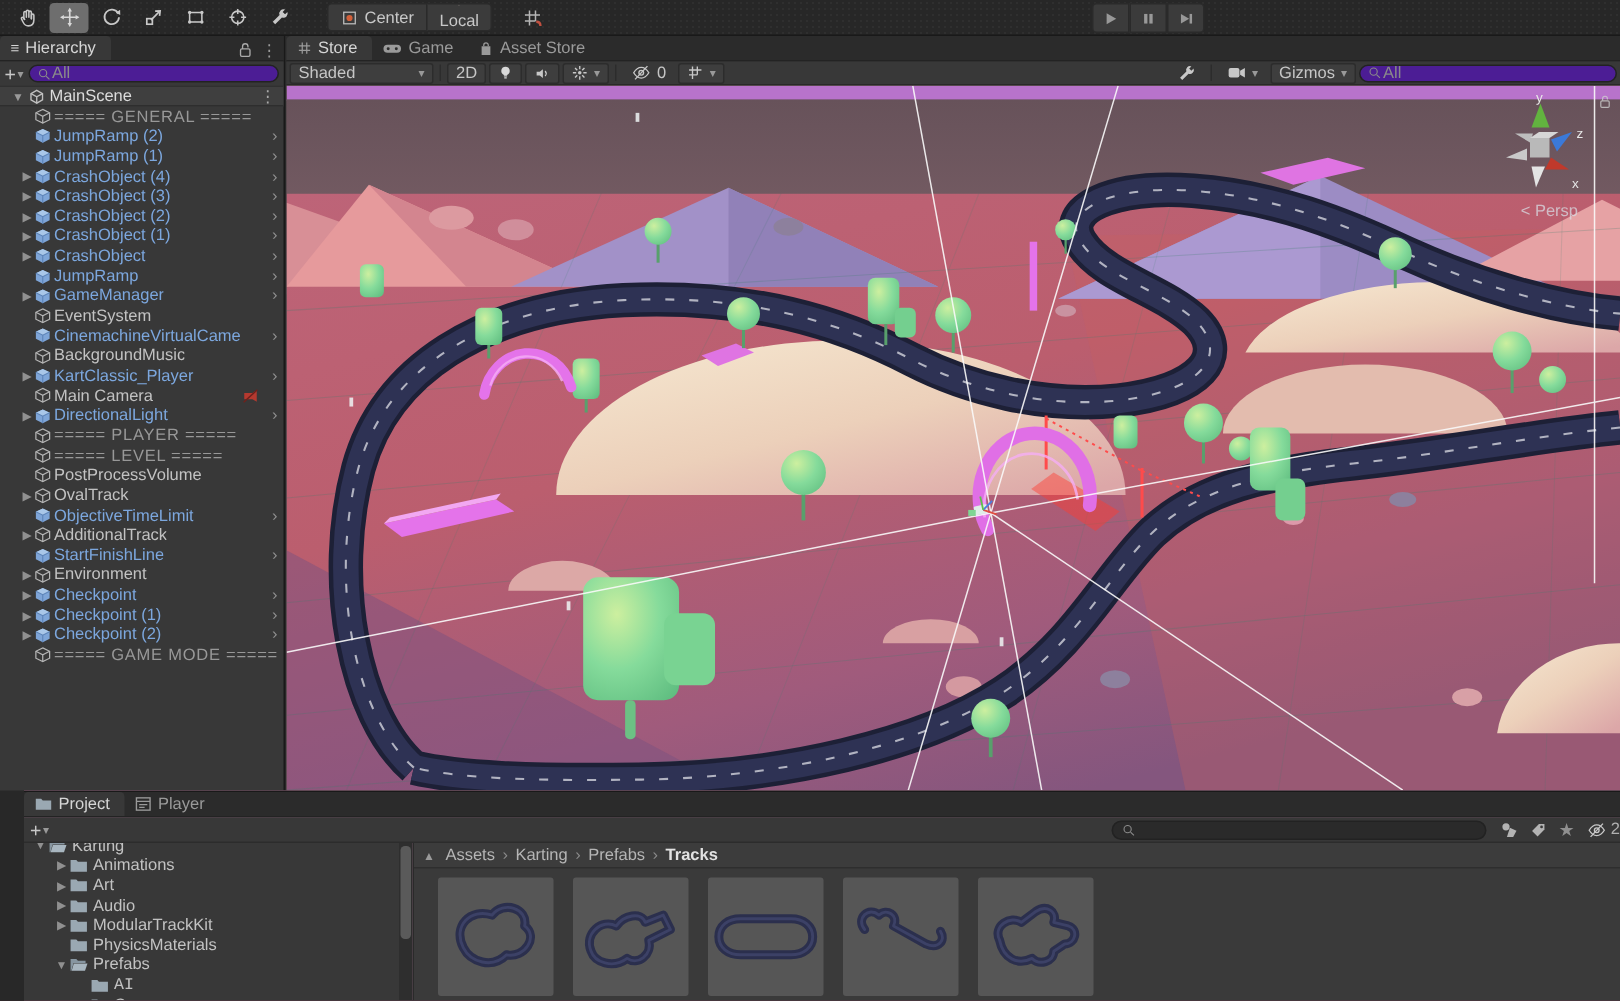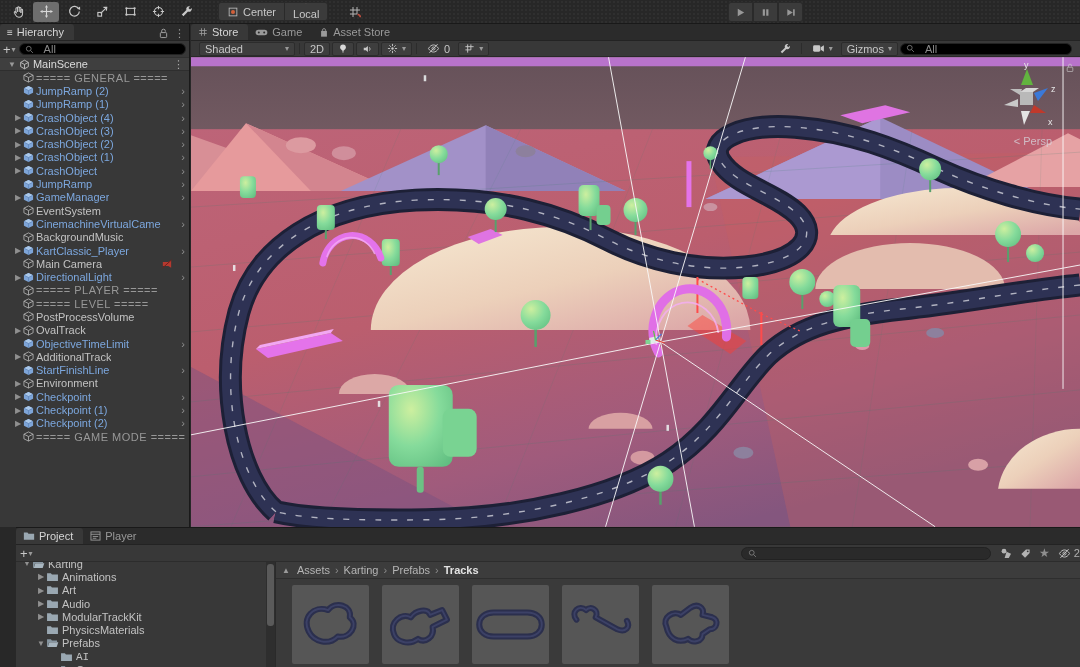--- a/index.html
+++ b/index.html
@@ -37,42 +37,42 @@
     color:#9a9a9a; background:transparent; cursor:pointer; white-space:nowrap; }
   .tab.active{ background:#383838; color:#d6d6d6; border-radius:3px 3px 0 0; }
   .striptools{ margin-left:auto; display:flex; align-items:center; gap:6px; padding-right:4px; color:#9a9a9a; }
 
   
   .hier{ position:absolute; left:0; top:24px; width:190px; height:503px; background:#383838;
     border-right:1px solid #191919; display:flex; flex-direction:column; }
   .minirow{ height:16px; display:flex; align-items:center; padding:0 3px; gap:3px; background:#383838; }
   .plusbtn{ color:#c8c8c8; font-size:13px; display:flex; align-items:center; gap:1px; cursor:pointer; }
   .dropcaret{ font-size:8px; color:#999; }
-  .searchbox{ flex:1; height:12px; background:#000000; border:1px solid #222;
-    border-radius:7px; display:flex; align-items:center; gap:10px; padding:0 5px; color:#8a8a8a; }
+  .searchbox{ flex:1; height:12px; background:#4c1d95; border:1px solid #222;
+    border-radius:7px; display:flex; align-items:center; gap:1px; padding:0 5px; color:#8a8a8a; }
   .scene-header{ height:14px; background:#3f3f3f; border-top:1px solid #303030; border-bottom:1px solid #2e2e2e;
     display:flex; align-items:center; gap:3px; padding-left:8px; color:#dcdcdc; cursor:pointer; }
   .scene-header .kebab{ margin-left:auto; padding-right:5px; color:#aaa; }
   .fold{ font-size:8px; color:#999; }
   .hrows{ flex:1; overflow:hidden; }
   .hrow{ height:13.3px; display:flex; align-items:center; padding-left:13px; position:relative; cursor:pointer; }
   .hrow .tri{ width:10px; font-size:8px; color:#909090; flex:0 0 10px; text-align:center; }
   .hrow .hicon{ width:13px; flex:0 0 13px; display:flex; align-items:center; }
   .hrow .hlabel{ white-space:nowrap; overflow:hidden; }
   .hrow.prefab .hlabel{ color:#7ca7de;text-align:center; }
   .hrow.object .hlabel{ color:#c2c2c2; }
   .hrow.section .hlabel{ color:#989898; letter-spacing:.5px; }
   .hrow .hnav{ position:absolute; right:4px; color:#8f8f8f; font-size:11px; }
   .hrow .hoverlay{ position:absolute; right:16px; }
 
   
   .scenepanel{ position:absolute; left:191px; top:24px; width:889px; height:503px; background:#383838;
     display:flex; flex-direction:column; }
   .scenetools{ height:16px; background:#383838; border-bottom:1px solid #292929;
-    display:flex; align-items:center; gap:2px; padding:0 8px; }
+    display:flex; align-items:center; gap:2px; padding:0 2px; }
   .sctrl{ height:14px; background:#3e3e3e; border:1px solid #2c2c2c; border-radius:2px;
     display:flex; align-items:center; gap:4px; padding:0 5px; color:#c6c6c6; cursor:pointer; }
   .sctrl.flat{ background:transparent; border-color:transparent; }
   .scsep{ width:1px; height:11px; background:#2c2c2c; margin:0 2px; }
   .sc-spacer{ flex:1; }
   .viewport{ position:relative; flex:1; overflow:hidden; background:#7a5f66; cursor:crosshair; }
   .persp{ position:absolute; right:28px; top:78px; color:#d8dbe2; opacity:.75; font-size:11px; }
   .vp-lock{ position:absolute; right:6px; top:6px; opacity:.8; }
 
   

